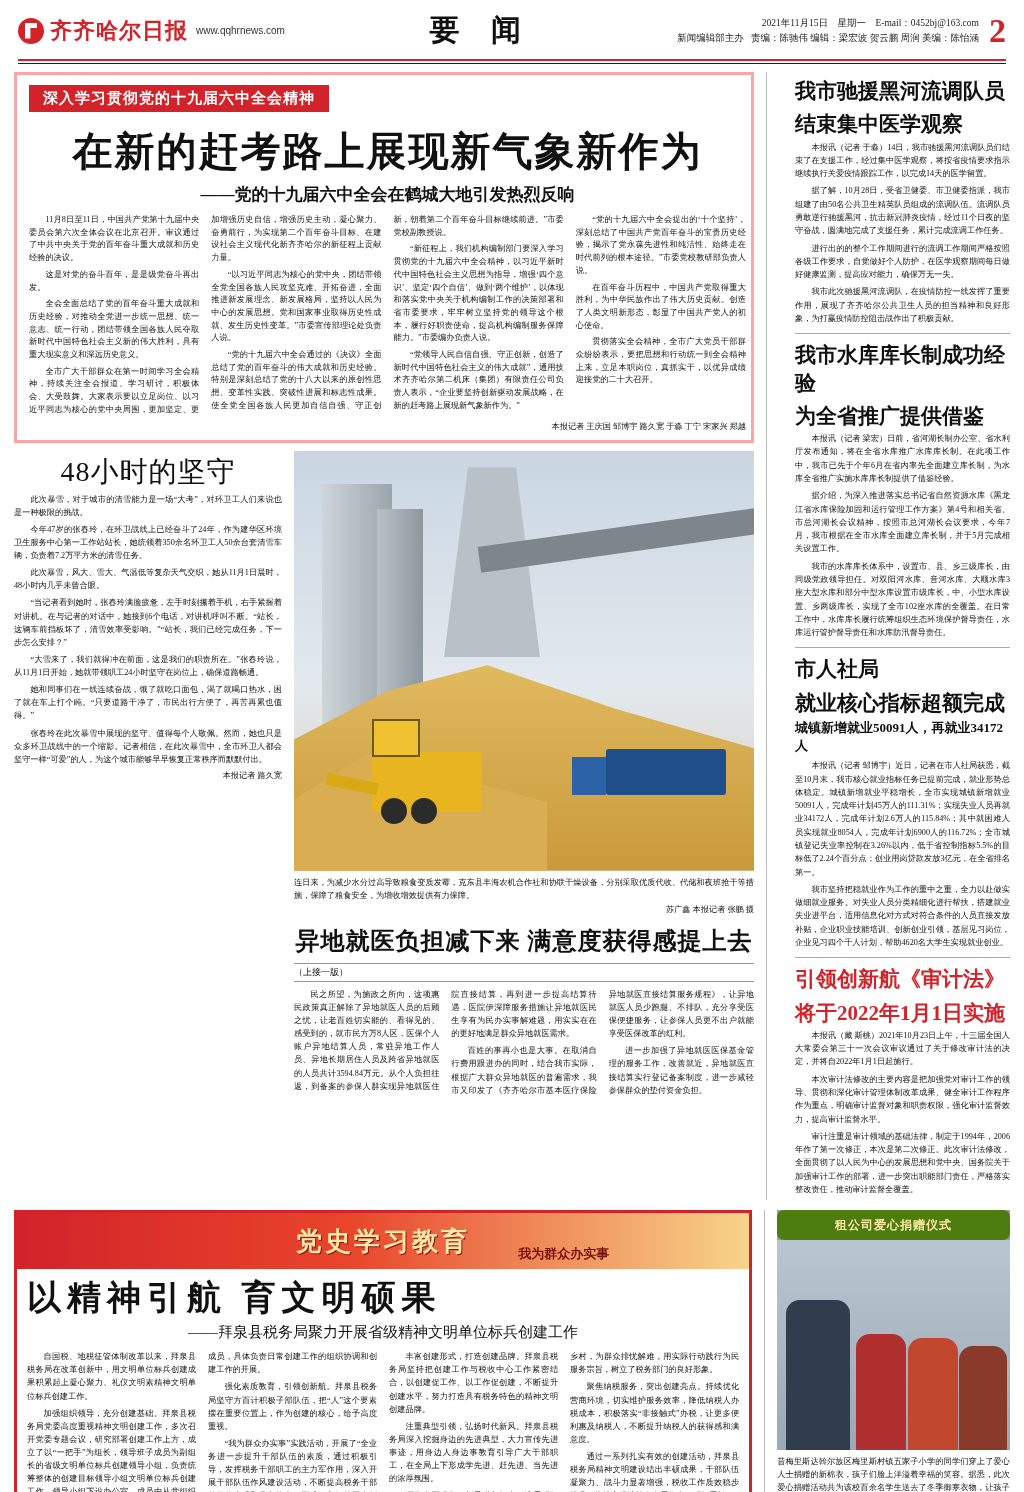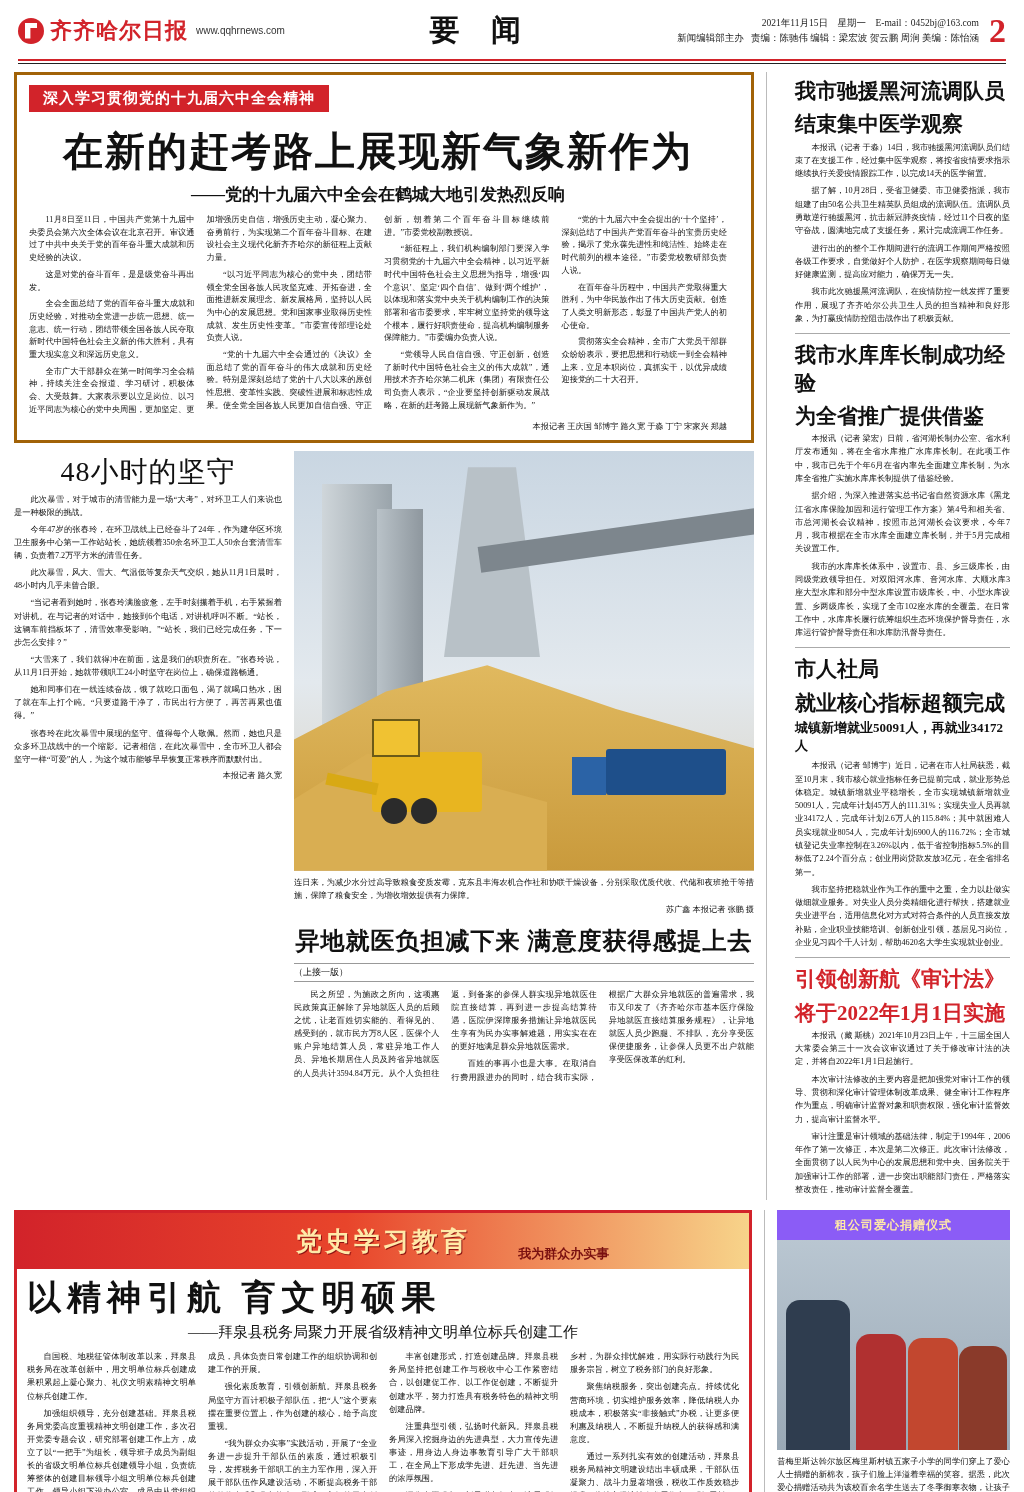--- a/index.html
+++ b/index.html
@@ -26,21 +26,21 @@
   .page-num{font-size:34px;font-weight:bold;color:#d2232a;font-family:"Liberation Serif",serif;line-height:1;}
   .rule-red{height:2px;background:#d2232a;margin:2px 4px 0 4px;}
   .rule-thin{height:1px;background:#222;margin:2px 4px 8px 4px;}
 
   
   .body-grid{display:flex;gap:12px;}
   .col-left{width:740px;}
   .col-right{width:242px;border-left:1px solid #bbb;padding-left:28px;}
 
   
-  .lead-box{border:3px solid #a16207;padding:10px 24px 8px 12px;position:relative;}
+  .lead-box{border:3px solid #fca5a5;padding:10px 5px 8px 12px;position:relative;}
   .lead-banner{display:inline-block;background:#d2232a;color:#fff;font-size:15px;font-weight:bold;
       padding:4px 14px;letter-spacing:1px;margin-bottom:6px;}
   .lead-title{text-align:center;font-size:40px;font-weight:bold;letter-spacing:2px;margin:6px 0 4px 0;font-family:"Liberation Serif",serif;}
   .lead-sub{text-align:center;font-size:17px;margin-bottom:8px;font-weight:bold;}
   .lead-cols{column-count:4;column-gap:12px;font-size:8.2px;line-height:1.55;text-align:justify;color:#111;}
   .lead-cols p{margin:0 0 4px 0;text-indent:2em;}
   .byline{text-align:right;font-size:8.2px;margin-top:4px;}
 
   
   .mid{display:flex;gap:12px;margin-top:8px;}
@@ -94,22 +94,22 @@
   .edu-banner{height:56px;margin:0 -10px 2px -10px;background:linear-gradient(90deg,#d2232a 0%,#e8452b 45%,#f7d48a 100%);
       position:relative;display:flex;align-items:center;justify-content:center;overflow:hidden;}
   .edu-banner .t1{color:#ffe9a8;font-size:26px;font-weight:bold;letter-spacing:3px;text-shadow:1px 1px 0 #8b1111;}
   .edu-banner .t2{position:absolute;right:140px;bottom:6px;color:#7a1010;font-size:13px;font-weight:bold;}
   .edu-title{text-align:left;font-size:34px;font-weight:bold;letter-spacing:6px;margin:6px 0 2px 0;}
   .edu-sub{text-align:center;font-size:15px;margin-bottom:8px;}
   .edu-cols{column-count:4;column-gap:12px;font-size:8.2px;line-height:1.6;text-align:justify;}
   .edu-cols p{margin:0 0 4px 0;text-indent:2em;}
 
   .br-photo{width:100%;height:240px;position:relative;overflow:hidden;background:#8fa0ae;}
-  .br-banner{position:absolute;left:0;top:0;width:100%;height:30px;background:#8b5cf6;color:#ffe9a8;
-     font-size:12px;font-weight:bold;display:flex;align-items:center;justify-content:center;letter-spacing:1px;}
+  .br-banner{position:absolute;left:0;top:0;width:100%;height:30px;background:#4d7c0f;color:#ffe9a8;
+     font-size:12px;font-weight:bold;display:flex;align-items:center;justify-content:center;letter-spacing:1px;border-radius:7px;}
   .br-bg{position:absolute;inset:30px 0 0 0;background:linear-gradient(#b9c6d1,#9aa9b6);}
   .p-person{position:absolute;bottom:0;border-radius:14px 14px 0 0;}
   .br-cap{font-size:8.2px;line-height:1.6;margin-top:5px;text-align:justify;}
 </style>
 </head>
 <body>
 
 <div class="page">
 
   <div class="masthead">
@@ -196,20 +196,21 @@
             <div class="wheel w2"></div>
           </div>
           <div class="photo-cap">连日来，为减少水分过高导致粮食变质发霉，克东县丰海农机合作社和协联干燥设备，分别采取优质代收、代储和夜班抢干等措施，保障了粮食安全，为增收增效提供有力保障。</div>
           <div class="photo-credit">苏广鑫 本报记者 张鹏 摄</div>
 
           <div class="hl-title">异地就医负担减下来 满意度获得感提上去</div>
           <div class="kicker">（上接一版）</div>
           <div class="three-cols">
             <p>民之所望，为施政之所向，这项惠民政策真正解除了异地就医人员的后顾之忧，让老百姓切实能的、看得见的、感受到的，就市民方万8人区，医保个人账户异地结算人员，常驻异地工作人员、异地长期居住人员及跨省异地就医的人员共计3594.84万元。从个人负担往返，到备案的参保人群实现异地就医住院直接结算，再到进一步提高结算待遇，医院伊深障服务措施让异地就医民生享有为民办实事解难题，用实实在在的更好地满足群众异地就医需求。</p>
             <p>百姓的事再小也是大事。在取消自行费用跟进办的同时，结合我市实际，根据广大群众异地就医的普遍需求，我市又印发了《齐齐哈尔市基本医疗保险异地就医直接结算服务规程》，让异地就医人员少跑腿、不排队，充分享受医保便捷服务，让参保人员更不出户就能享受医保改革的红利。</p>
+            <p>进一步加强了异地就医医保基金管理的服务工作，改善就近，异地就医直接结算实行登记备案制度，进一步减轻参保群众的垫付资金负担。</p>
           </div>
         </div>
 
       </div>
     </div>
 
     <div class="col-right">
 
       <div>
         <div class="r-head">我市驰援黑河流调队员</div>

